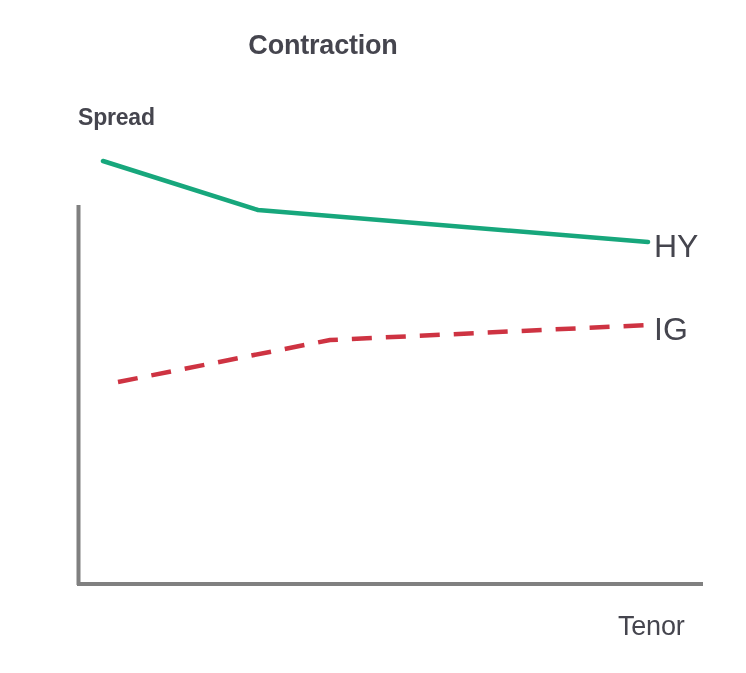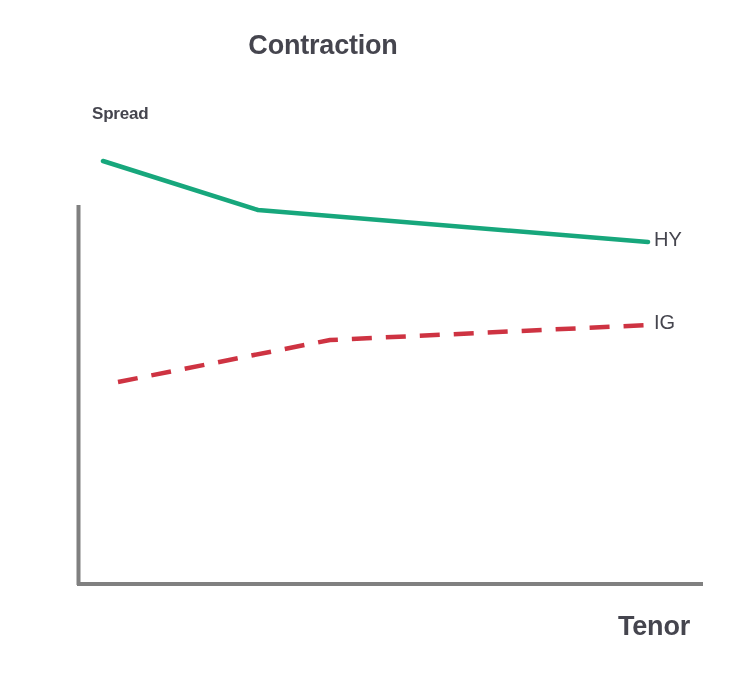--- a/index.html
+++ b/index.html
@@ -31,41 +31,41 @@
     text-align: center;
     font-size: 27px;
     font-weight: bold;
     color: #45454e;
     letter-spacing: -0.2px;
     margin-left: 11px;
   }
 
   .axis-label-y {
     position: absolute;
-    left: 92px;
+    left: 78px;
     top: 104px;
-    font-size: 17px;
+    font-size: 23px;
     font-weight: bold;
     color: #45454e;
     letter-spacing: -0.2px;
   }
 
   .axis-label-x {
     position: absolute;
     left: 618px;
     top: 611px;
     font-size: 27px;
-    font-weight: bold;
+    font-weight: normal;
     color: #45454e;
     letter-spacing: -0.2px;
   }
 
   .series-label {
     position: absolute;
-    font-size: 20px;
+    font-size: 32px;
     font-weight: normal;
     color: #45454e;
     letter-spacing: 0px;
   }
   .series-label.hy { left: 654px; top: 228px; }
   .series-label.ig { left: 654px; top: 311px; text-align: right; }
 
   svg.plot {
     position: absolute;
     left: 0;

